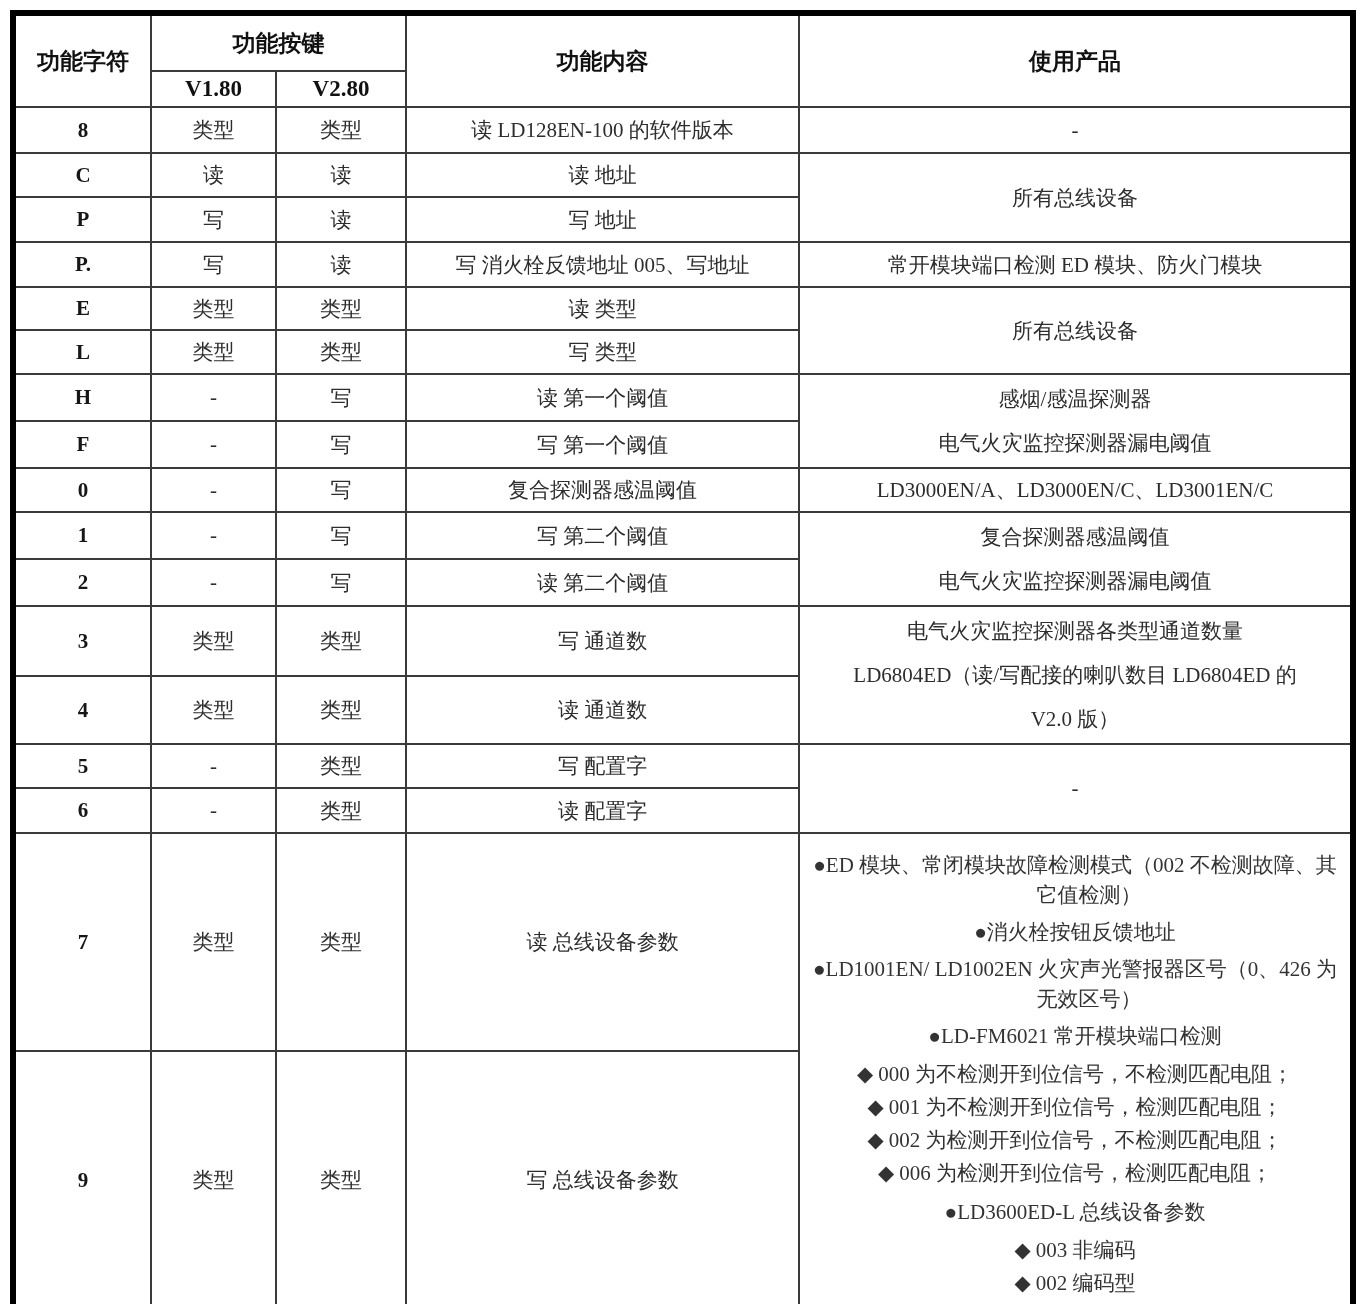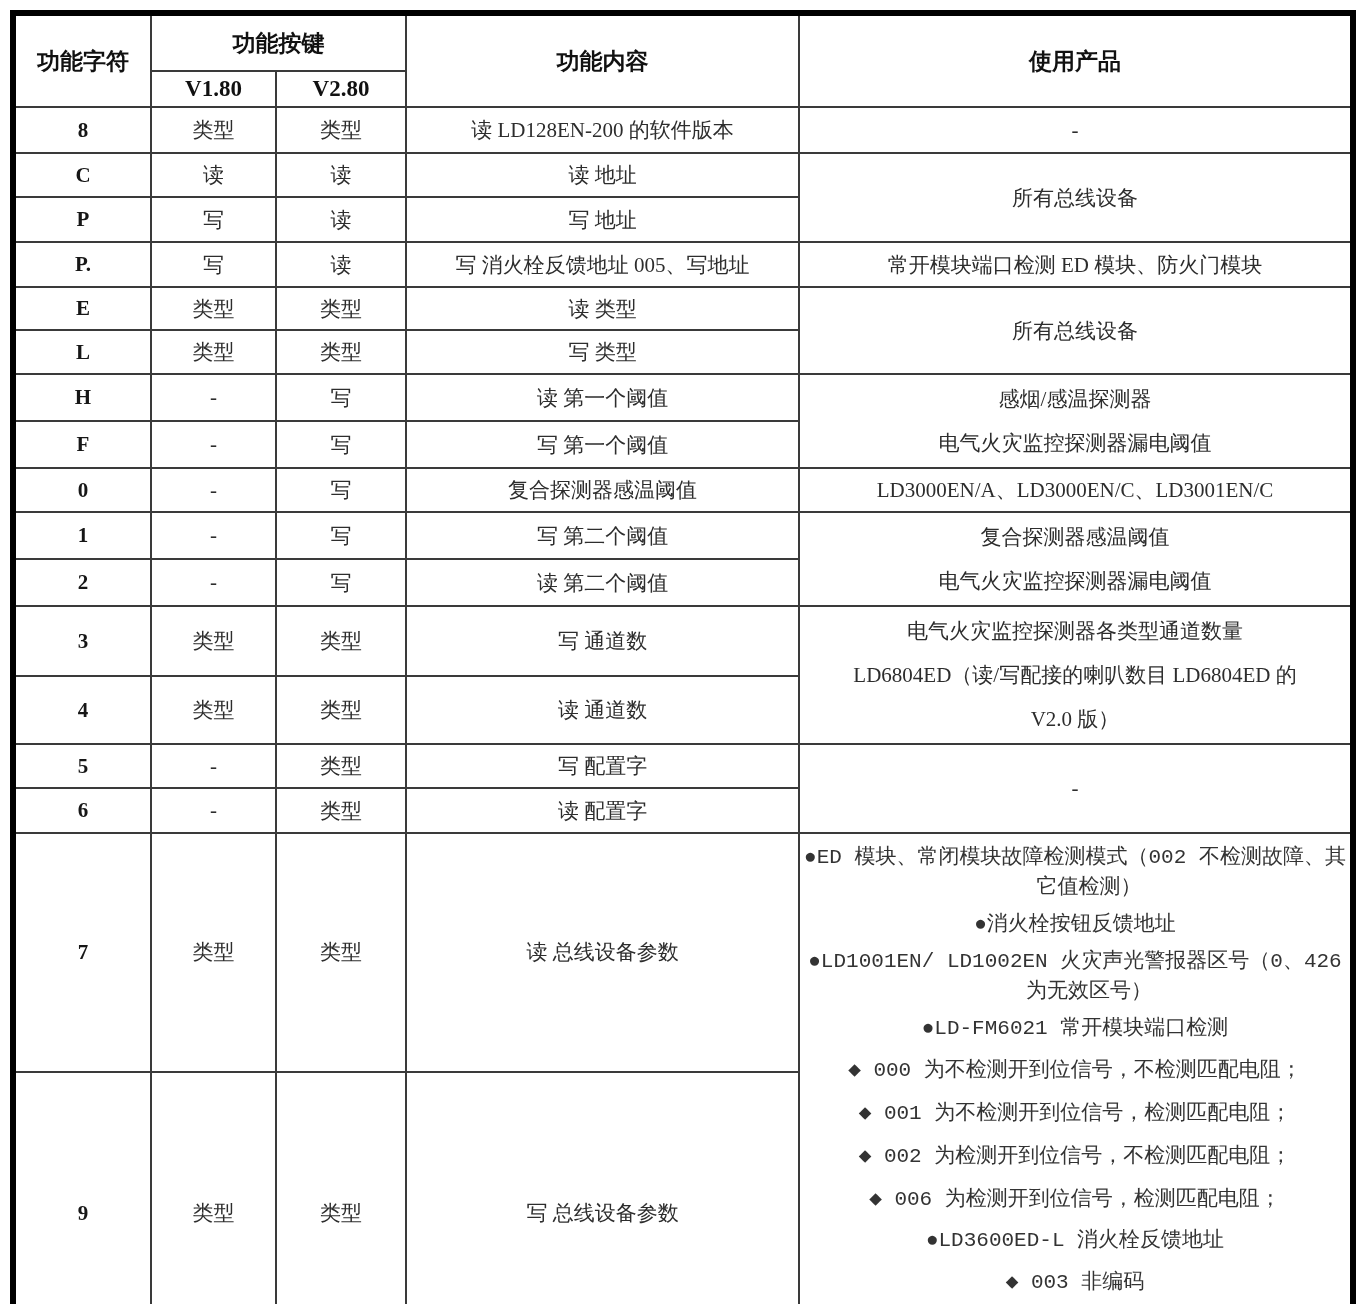--- a/index.html
+++ b/index.html
@@ -46,23 +46,23 @@
   td.plines { padding: 0; }
   td.plines div { line-height: 44px; text-align: center; }
 
   td.bullets {
     text-align: left;
     vertical-align: middle;
     padding: 8px 10px 8px 12px;
     font-size: 20px;
     color: #333;
   }
-  .b { padding-left: 28px; text-indent: -28px; font-family: Liberation Mono, monospace; }
+  .b { padding-left: 28px; text-indent: -28px; }
   .b.disc    { line-height: 30px; margin: 7px 0; }
-  .b.diamond { line-height: 33px; margin: 10px; }
+  .b.diamond { line-height: 33px; margin: 0; }
 </style>
 </head>
 <body>
 
 <div class="wrap">
 <table class="fn">
   <colgroup>
     <col style="width:138px">
     <col style="width:125px">
     <col style="width:130px">
@@ -79,21 +79,21 @@
     </tr>
     <tr class="hdr" style="height:36px">
       <td class="bl-thick bb-thick">V1.80</td>
       <td class="bb-thick">V2.80</td>
     </tr>
 
     <tr style="height:46px">
       <td class="cchar">8</td>
       <td class="bl-thick">类型</td>
       <td>类型</td>
-      <td class="bl-thick">读 LD128EN-200 的软件版本</td>
+      <td class="bl-thick">读 LD128EN-100 的软件版本</td>
       <td>-</td>
     </tr>
 
     <tr style="height:44px">
       <td class="cchar">C</td>
       <td class="bl-thick">读</td>
       <td>读</td>
       <td class="bl-thick">读 地址</td>
       <td rowspan="2">所有总线设备</td>
     </tr>
@@ -213,21 +213,21 @@
       <td class="bl-thick bt-thick">读 总线设备参数</td>
       <td rowspan="2" class="bullets bt-thick">
         <div class="b disc">●ED 模块、常闭模块故障检测模式（002 不检测故障、其它值检测）</div>
         <div class="b disc">●消火栓按钮反馈地址</div>
         <div class="b disc">●LD1001EN/ LD1002EN 火灾声光警报器区号（0、426 为无效区号）</div>
         <div class="b disc">●LD-FM6021 常开模块端口检测</div>
         <div class="b diamond">◆ 000 为不检测开到位信号，不检测匹配电阻；</div>
         <div class="b diamond">◆ 001 为不检测开到位信号，检测匹配电阻；</div>
         <div class="b diamond">◆ 002 为检测开到位信号，不检测匹配电阻；</div>
         <div class="b diamond">◆ 006 为检测开到位信号，检测匹配电阻；</div>
-        <div class="b disc">●LD3600ED-L 消火栓反馈地址</div>
+        <div class="b disc">●LD3600ED-L 总线设备参数</div>
         <div class="b diamond">◆ 003 非编码</div>
         <div class="b diamond">◆ 002 编码型</div>
       </td>
     </tr>
 
     <tr style="height:260px">
       <td class="cchar">9</td>
       <td class="bl-thick">类型</td>
       <td>类型</td>
       <td class="bl-thick">写 总线设备参数</td>

